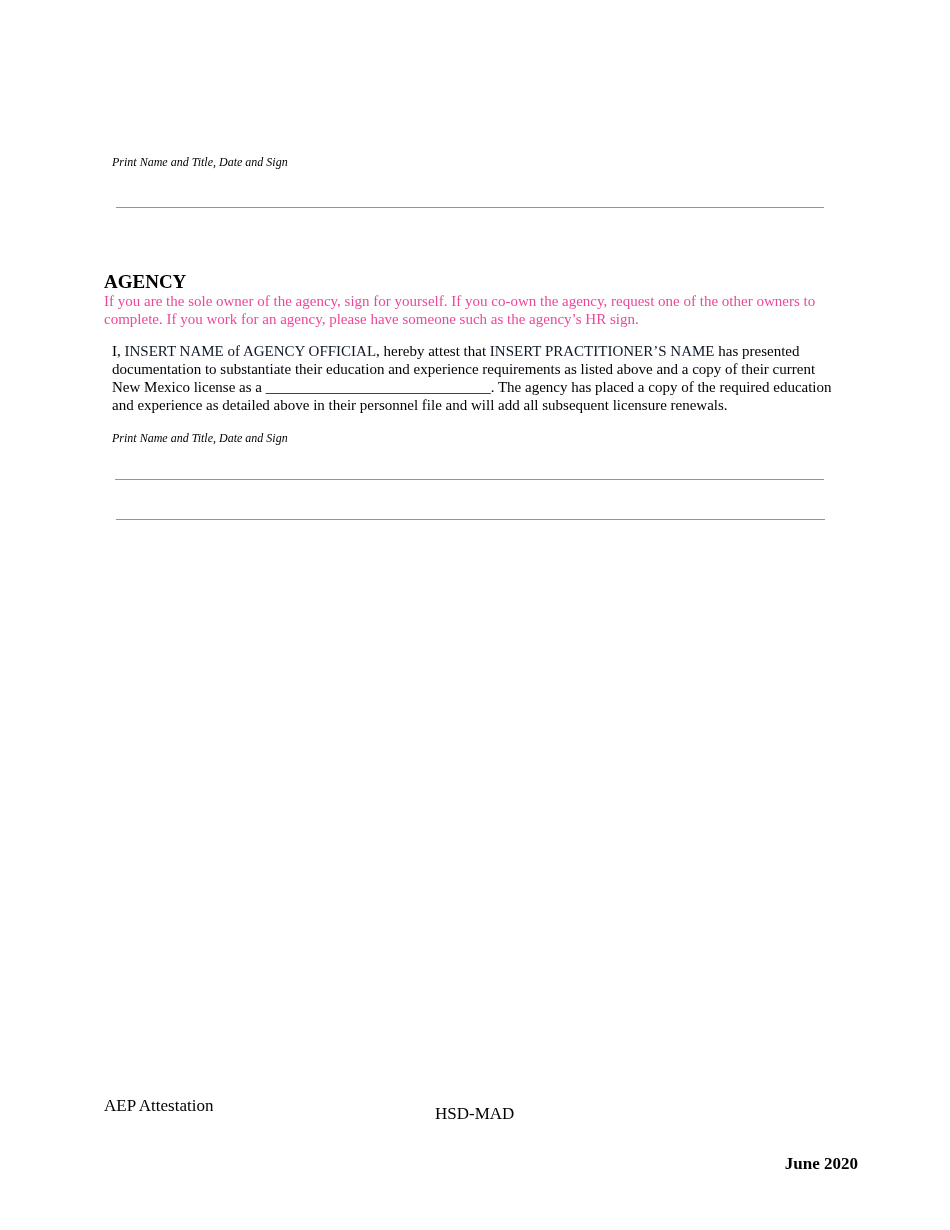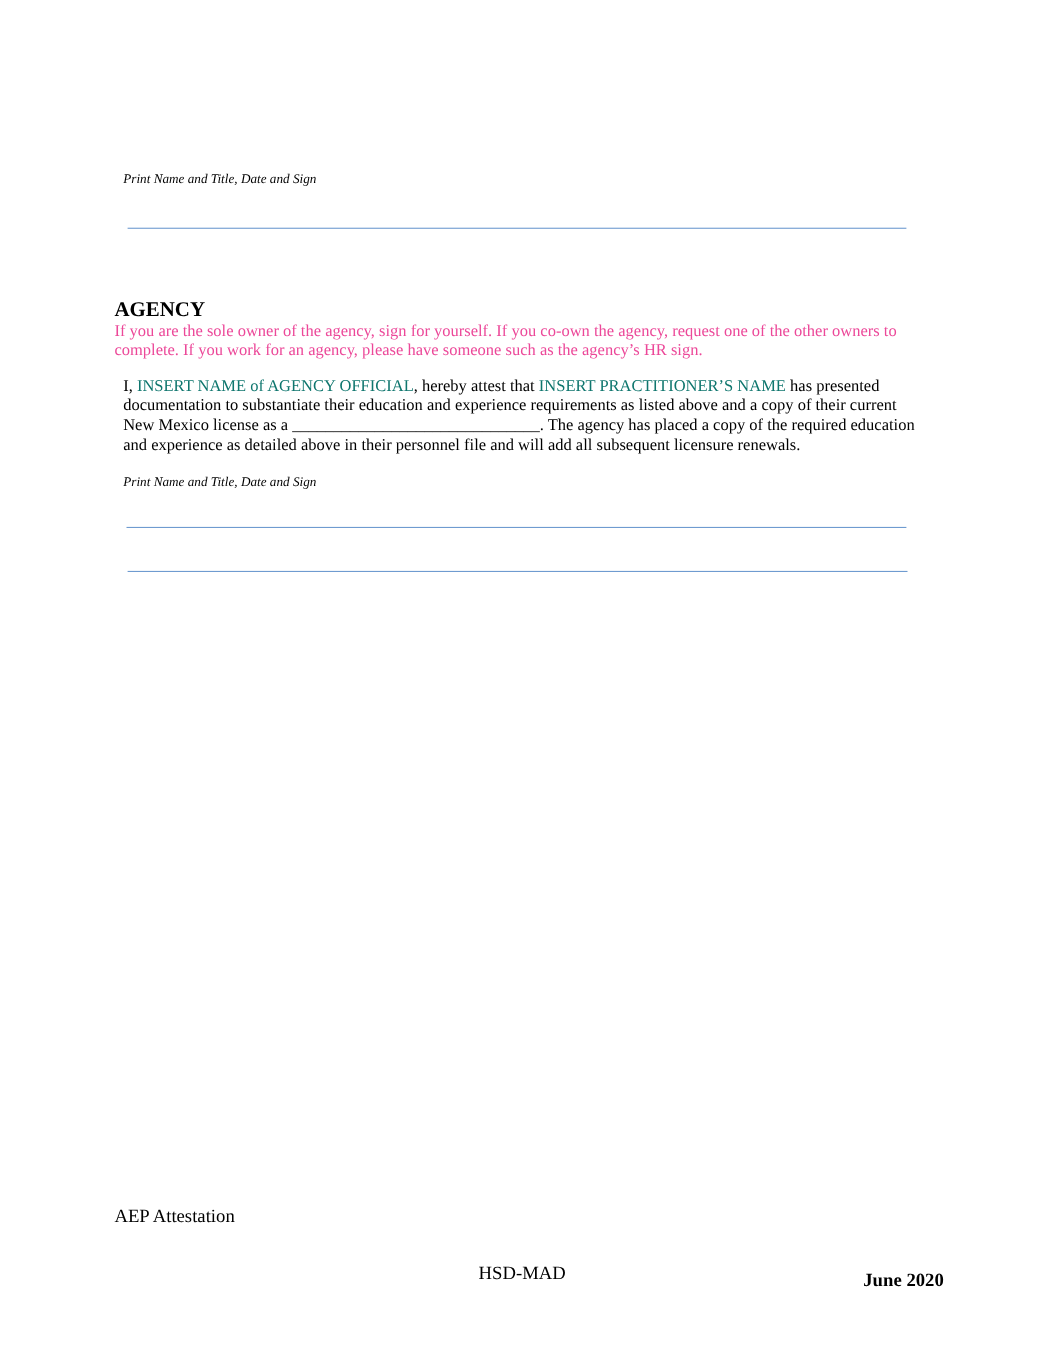--- a/index.html
+++ b/index.html
@@ -2,21 +2,21 @@
 <html><head>
 <meta charset="utf-8">
 <style>
   html, body { margin: 0; padding: 0; background: #ffffff; }
   body { width: 950px; height: 1230px; position: relative; overflow: hidden;
          font-family: "Liberation Serif", "DejaVu Serif", serif; color: #000; }
   .abs { position: absolute; }
   .italic { font-style: italic; font-size: 12px; }
   .sigline { position: absolute; height: 0; border-top: 1px solid #6f9bd0; }
   .heading { font-weight: bold; font-size: 19px; }
-  .purple { color: #0f766e; }
+  .purple { color: #0f172a; }
   .instr { font-size: 15px; line-height: 18px; color: #ec4899; width: 745px; }
   .body { font-size: 15px; line-height: 18px; width: 730px; }
   .footer { font-size: 17px; }
 </style>
 </head>
 <body>
 
 <div>
 
   <div class="abs italic" style="left:112px; top:155px;">Print Name and Title, Date and Sign</div>
@@ -28,16 +28,16 @@
 
   <div class="abs body" style="left:112px; top:342px;">
     <span>I, </span><span class="purple">INSERT NAME of AGENCY OFFICIAL</span><span>, hereby attest that </span><span class="purple">INSERT PRACTITIONER’S NAME</span><span> has presented documentation to substantiate their education and experience requirements as listed above and a copy of their current New Mexico license as a </span><span>______________________________</span><span>. The agency has placed a copy of the required education and experience as detailed above in their personnel file and will add all subsequent licensure renewals.</span>
   </div>
 
   <div class="abs italic" style="left:112px; top:431px;">Print Name and Title, Date and Sign</div>
   <div class="sigline" style="left:115px; top:479px; width:709px;"></div>
   <div class="sigline" style="left:116px; top:519px; width:709px;"></div>
 
   <div class="abs footer" style="left:104px; top:1096px;">AEP Attestation</div>
-  <div class="abs footer" style="left:435px; top:1104px;margin-top:44px;">HSD-MAD</div>
+  <div class="abs footer" style="left:435px; top:1104px;">HSD-MAD</div>
   <div class="abs footer" style="right:92px; top:1154px;font-weight:bold;">June 2020</div>
 
 </div>
 
 </body></html>

